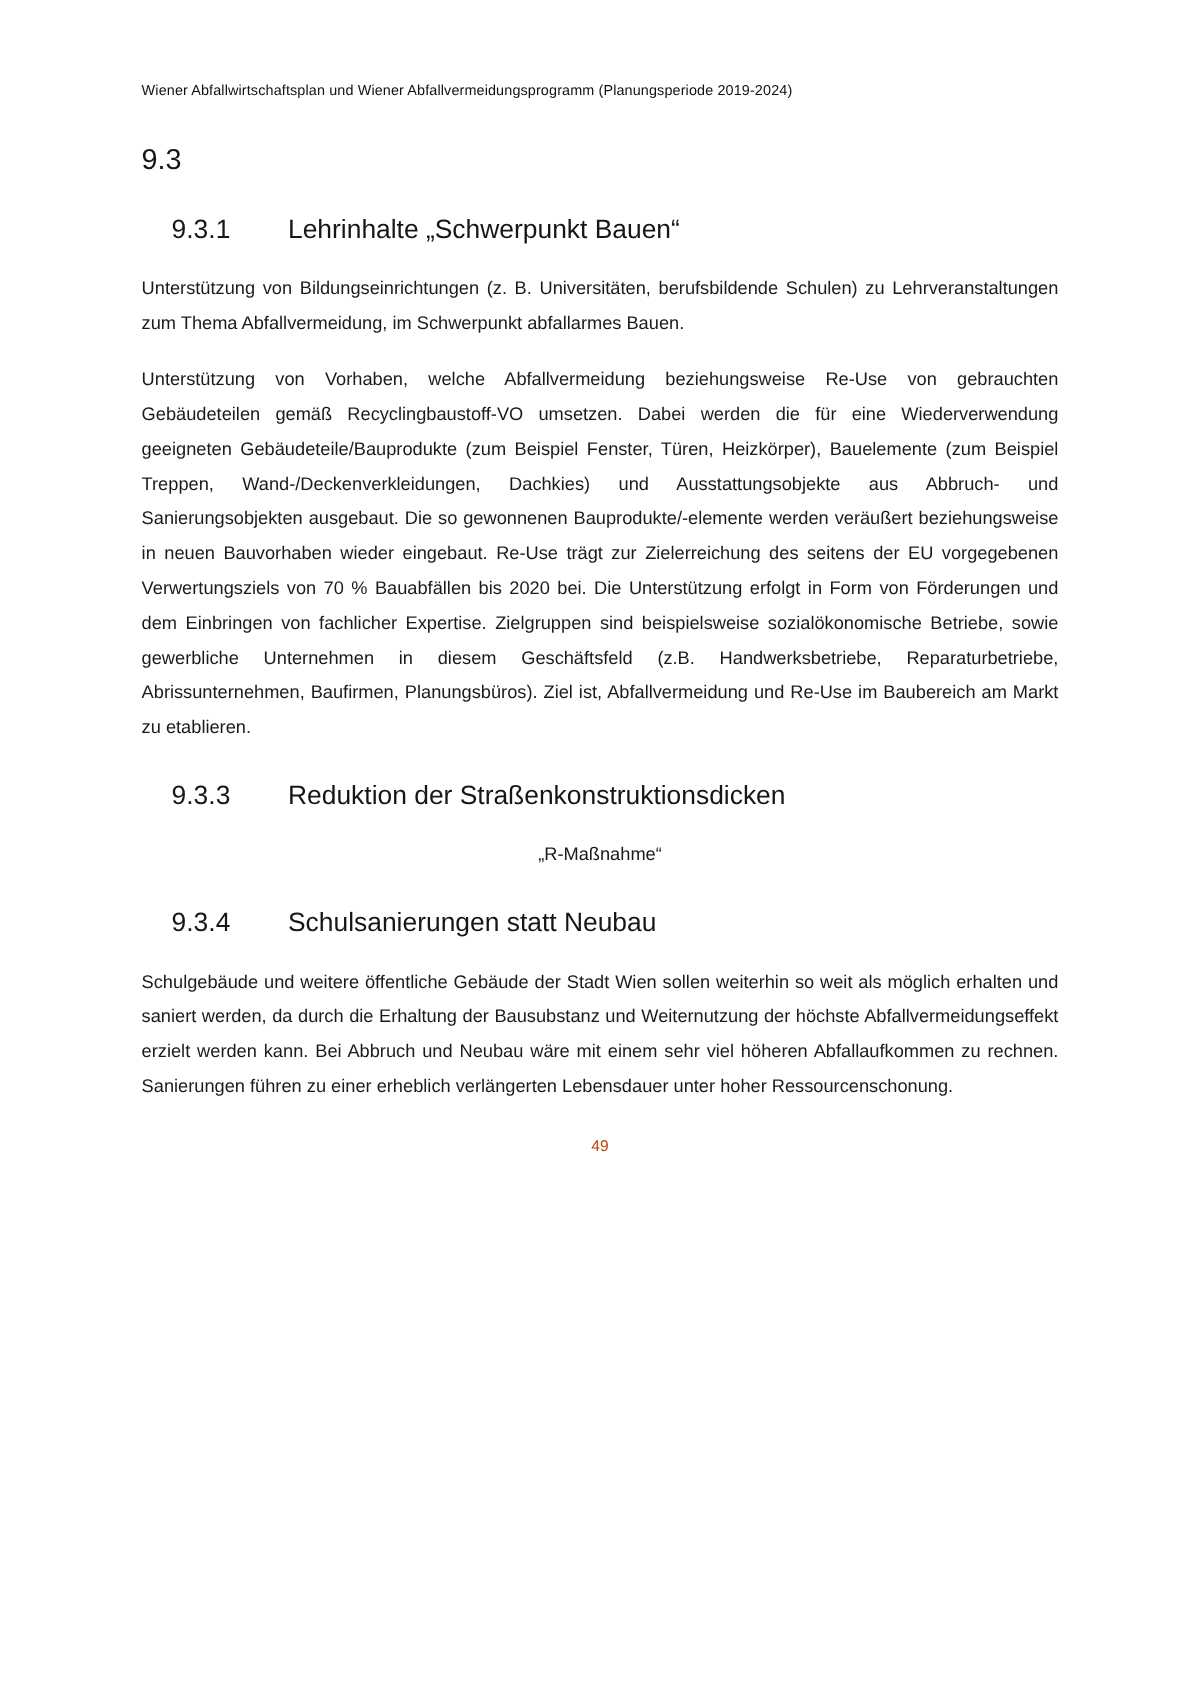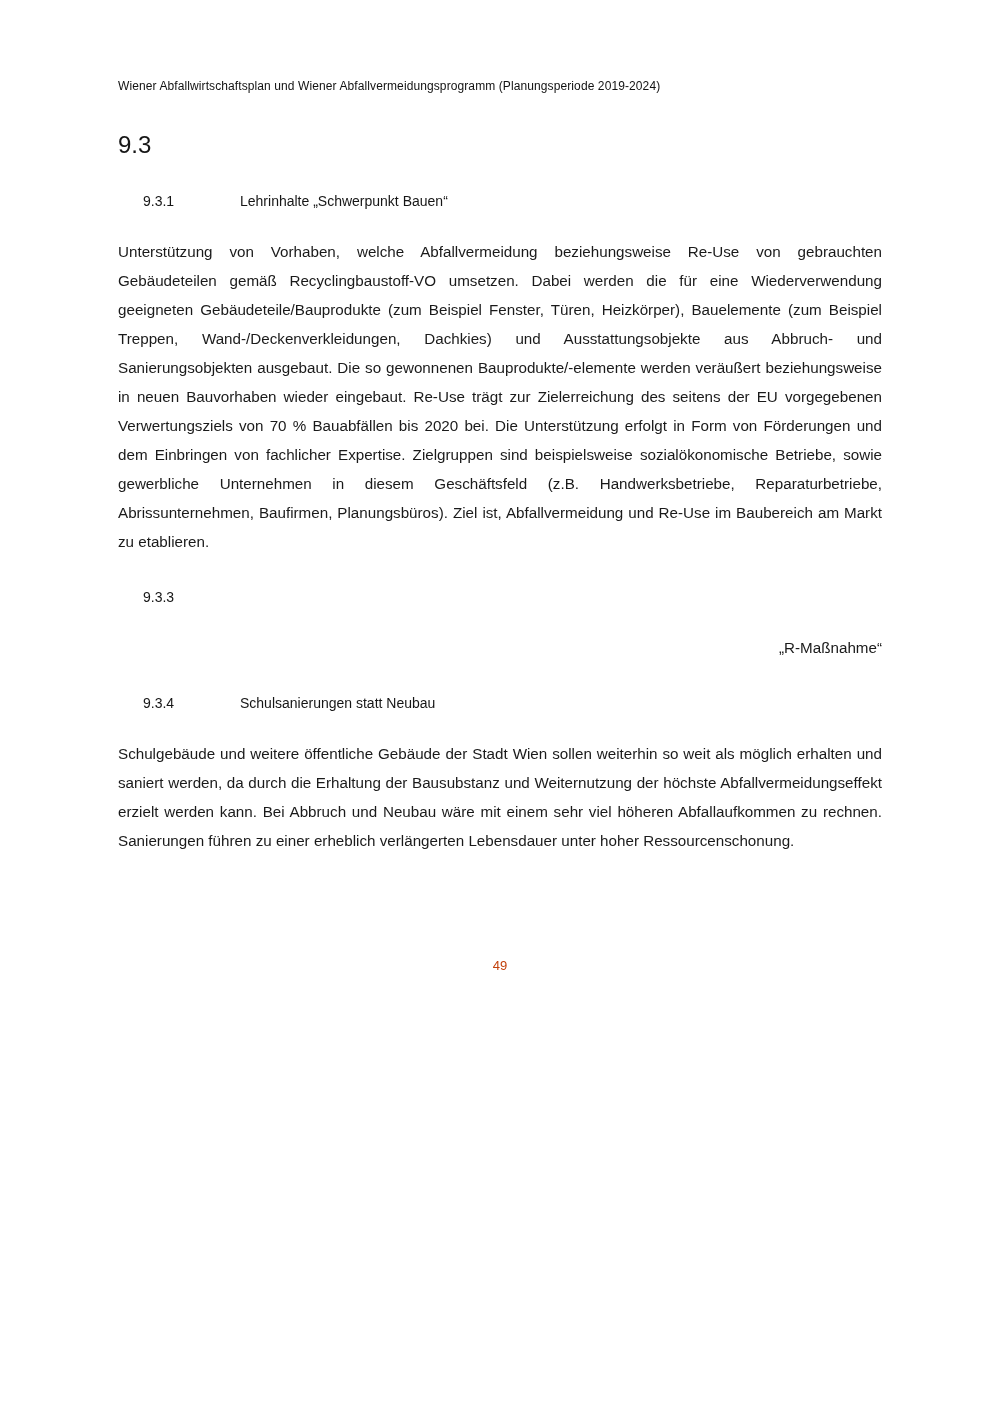--- a/index.html
+++ b/index.html
@@ -4,21 +4,21 @@
 <style>
   html, body {
     margin: 0;
     padding: 0;
     background: #ffffff;
   }
   .page {
     position: relative;
     width: 1000px;
     height: 1032px;
-    margin: 11px auto;
+    margin: 0 auto;
     background: #ffffff;
     color: #1a1a1a;
     font-family: "Liberation Sans", sans-serif;
     box-sizing: border-box;
     padding: 68px 118px 0 118px;
     overflow: hidden;
   }
   .running-header {
     font-size: 12px;
     line-height: 15px;
@@ -31,40 +31,40 @@
     font-weight: 400;
     color: #161616;
     margin: 0 0 20px 0;
     line-height: 30px;
     display: flex;
   }
   h1.section-heading .num {
     flex: 0 0 74px;
   }
   h2.subsection-heading {
-    font-size: 14px;
+    font-size: 22px;
     font-weight: 400;
     color: #161616;
     margin: 30px 0 24px 0;
     padding-left: 25px;
     line-height: 23px;
     display: flex;
   }
   h2.subsection-heading .num {
     flex: 0 0 97px;
   }
   p.body-text {
     font-size: 15.2px;
     line-height: 29px;
     margin: 0 0 18px 0;
     text-align: justify;
     color: #1a1a1a;
   }
   p.body-text.no-justify {
-    text-align: right;
+    text-align: center;
   }
   .page-footer {
     position: absolute;
     left: 0;
     right: 0;
     bottom: 70px;
     text-align: center;
     font-size: 13px;
     color: #c2410c;
   }
@@ -78,29 +78,31 @@
 
   <h1 class="section-heading">
     <span class="num">9.3</span>
   </h1>
 
   <section>
     <h2 class="subsection-heading">
       <span class="num">9.3.1</span>
       <span class="title">Lehrinhalte „Schwerpunkt Bauen“</span>
     </h2>
+    <p class="body-text">Unterstützung von Bildungseinrichtungen (z. B. Universitäten, berufsbildende Schulen) zu Lehrveranstaltungen zum Thema Abfallvermeidung, im Schwerpunkt abfallarmes Bauen.</p>
   </section>
 
   <section>
     <p class="body-text">Unterstützung von Vorhaben, welche Abfallvermeidung beziehungsweise Re-Use von gebrauchten Gebäudeteilen gemäß Recyclingbaustoff-VO umsetzen. Dabei werden die für eine Wiederverwendung geeigneten Gebäudeteile/Bauprodukte (zum Beispiel Fenster, Türen, Heizkörper), Bauelemente (zum Beispiel Treppen, Wand-/Deckenverkleidungen, Dachkies) und Ausstattungsobjekte aus Abbruch- und Sanierungsobjekten ausgebaut. Die so gewonnenen Bauprodukte/-elemente werden veräußert beziehungsweise in neuen Bauvorhaben wieder eingebaut. Re-Use trägt zur Zielerreichung des seitens der EU vorgegebenen Verwertungsziels von 70 % Bauabfällen bis 2020 bei. Die Unterstützung erfolgt in Form von Förderungen und dem Einbringen von fachlicher Expertise. Zielgruppen sind beispielsweise sozialökonomische Betriebe, sowie gewerbliche Unternehmen in diesem Geschäftsfeld (z.B. Handwerksbetriebe, Reparaturbetriebe, Abrissunternehmen, Baufirmen, Planungsbüros). Ziel ist, Abfallvermeidung und Re-Use im Baubereich am Markt zu etablieren.</p>
   </section>
 
   <section>
     <h2 class="subsection-heading">
       <span class="num">9.3.3</span>
+      <span class="title">Reduktion der Straßenkonstruktionsdicken</span>
     </h2>
     <p class="body-text no-justify">„R-Maßnahme“</p>
   </section>
 
   <section>
     <h2 class="subsection-heading">
       <span class="num">9.3.4</span>
       <span class="title">Schulsanierungen statt Neubau</span>
     </h2>
     <p class="body-text">Schulgebäude und weitere öffentliche Gebäude der Stadt Wien sollen weiterhin so weit als möglich erhalten und saniert werden, da durch die Erhaltung der Bausubstanz und Weiternutzung der höchste Abfallvermeidungseffekt erzielt werden kann. Bei Abbruch und Neubau wäre mit einem sehr viel höheren Abfallaufkommen zu rechnen. Sanierungen führen zu einer erheblich verlängerten Lebensdauer unter hoher Ressourcenschonung.</p>

